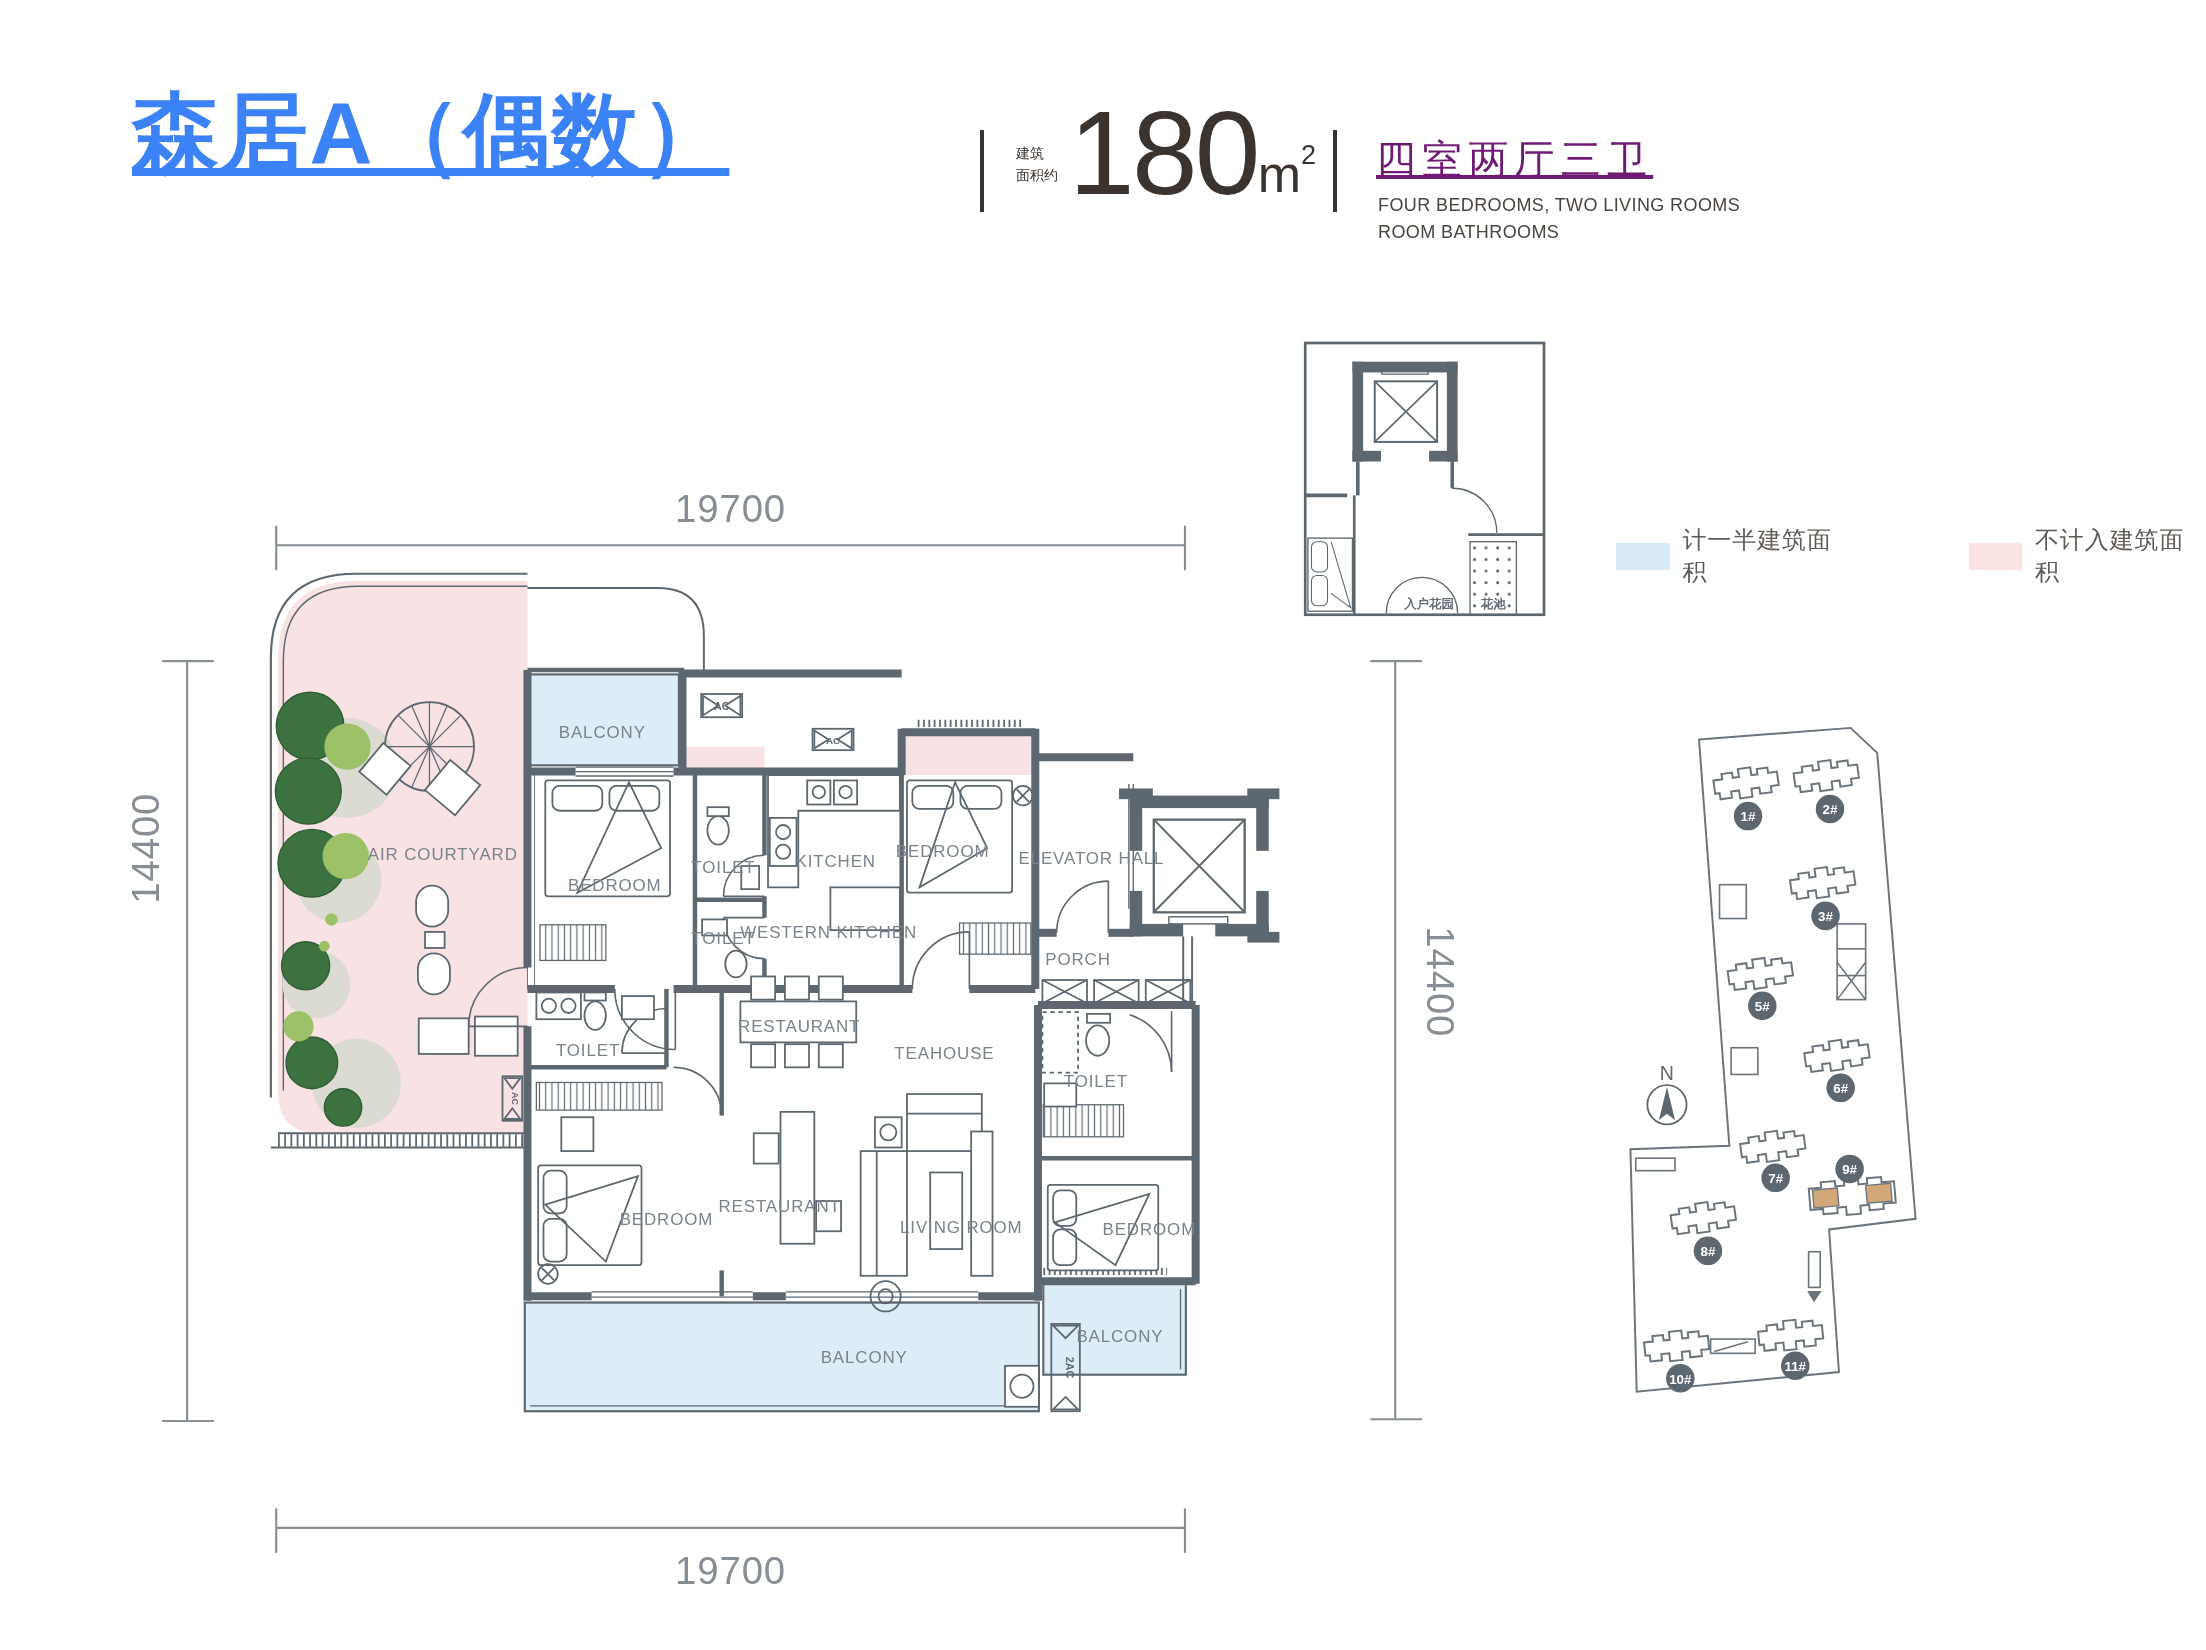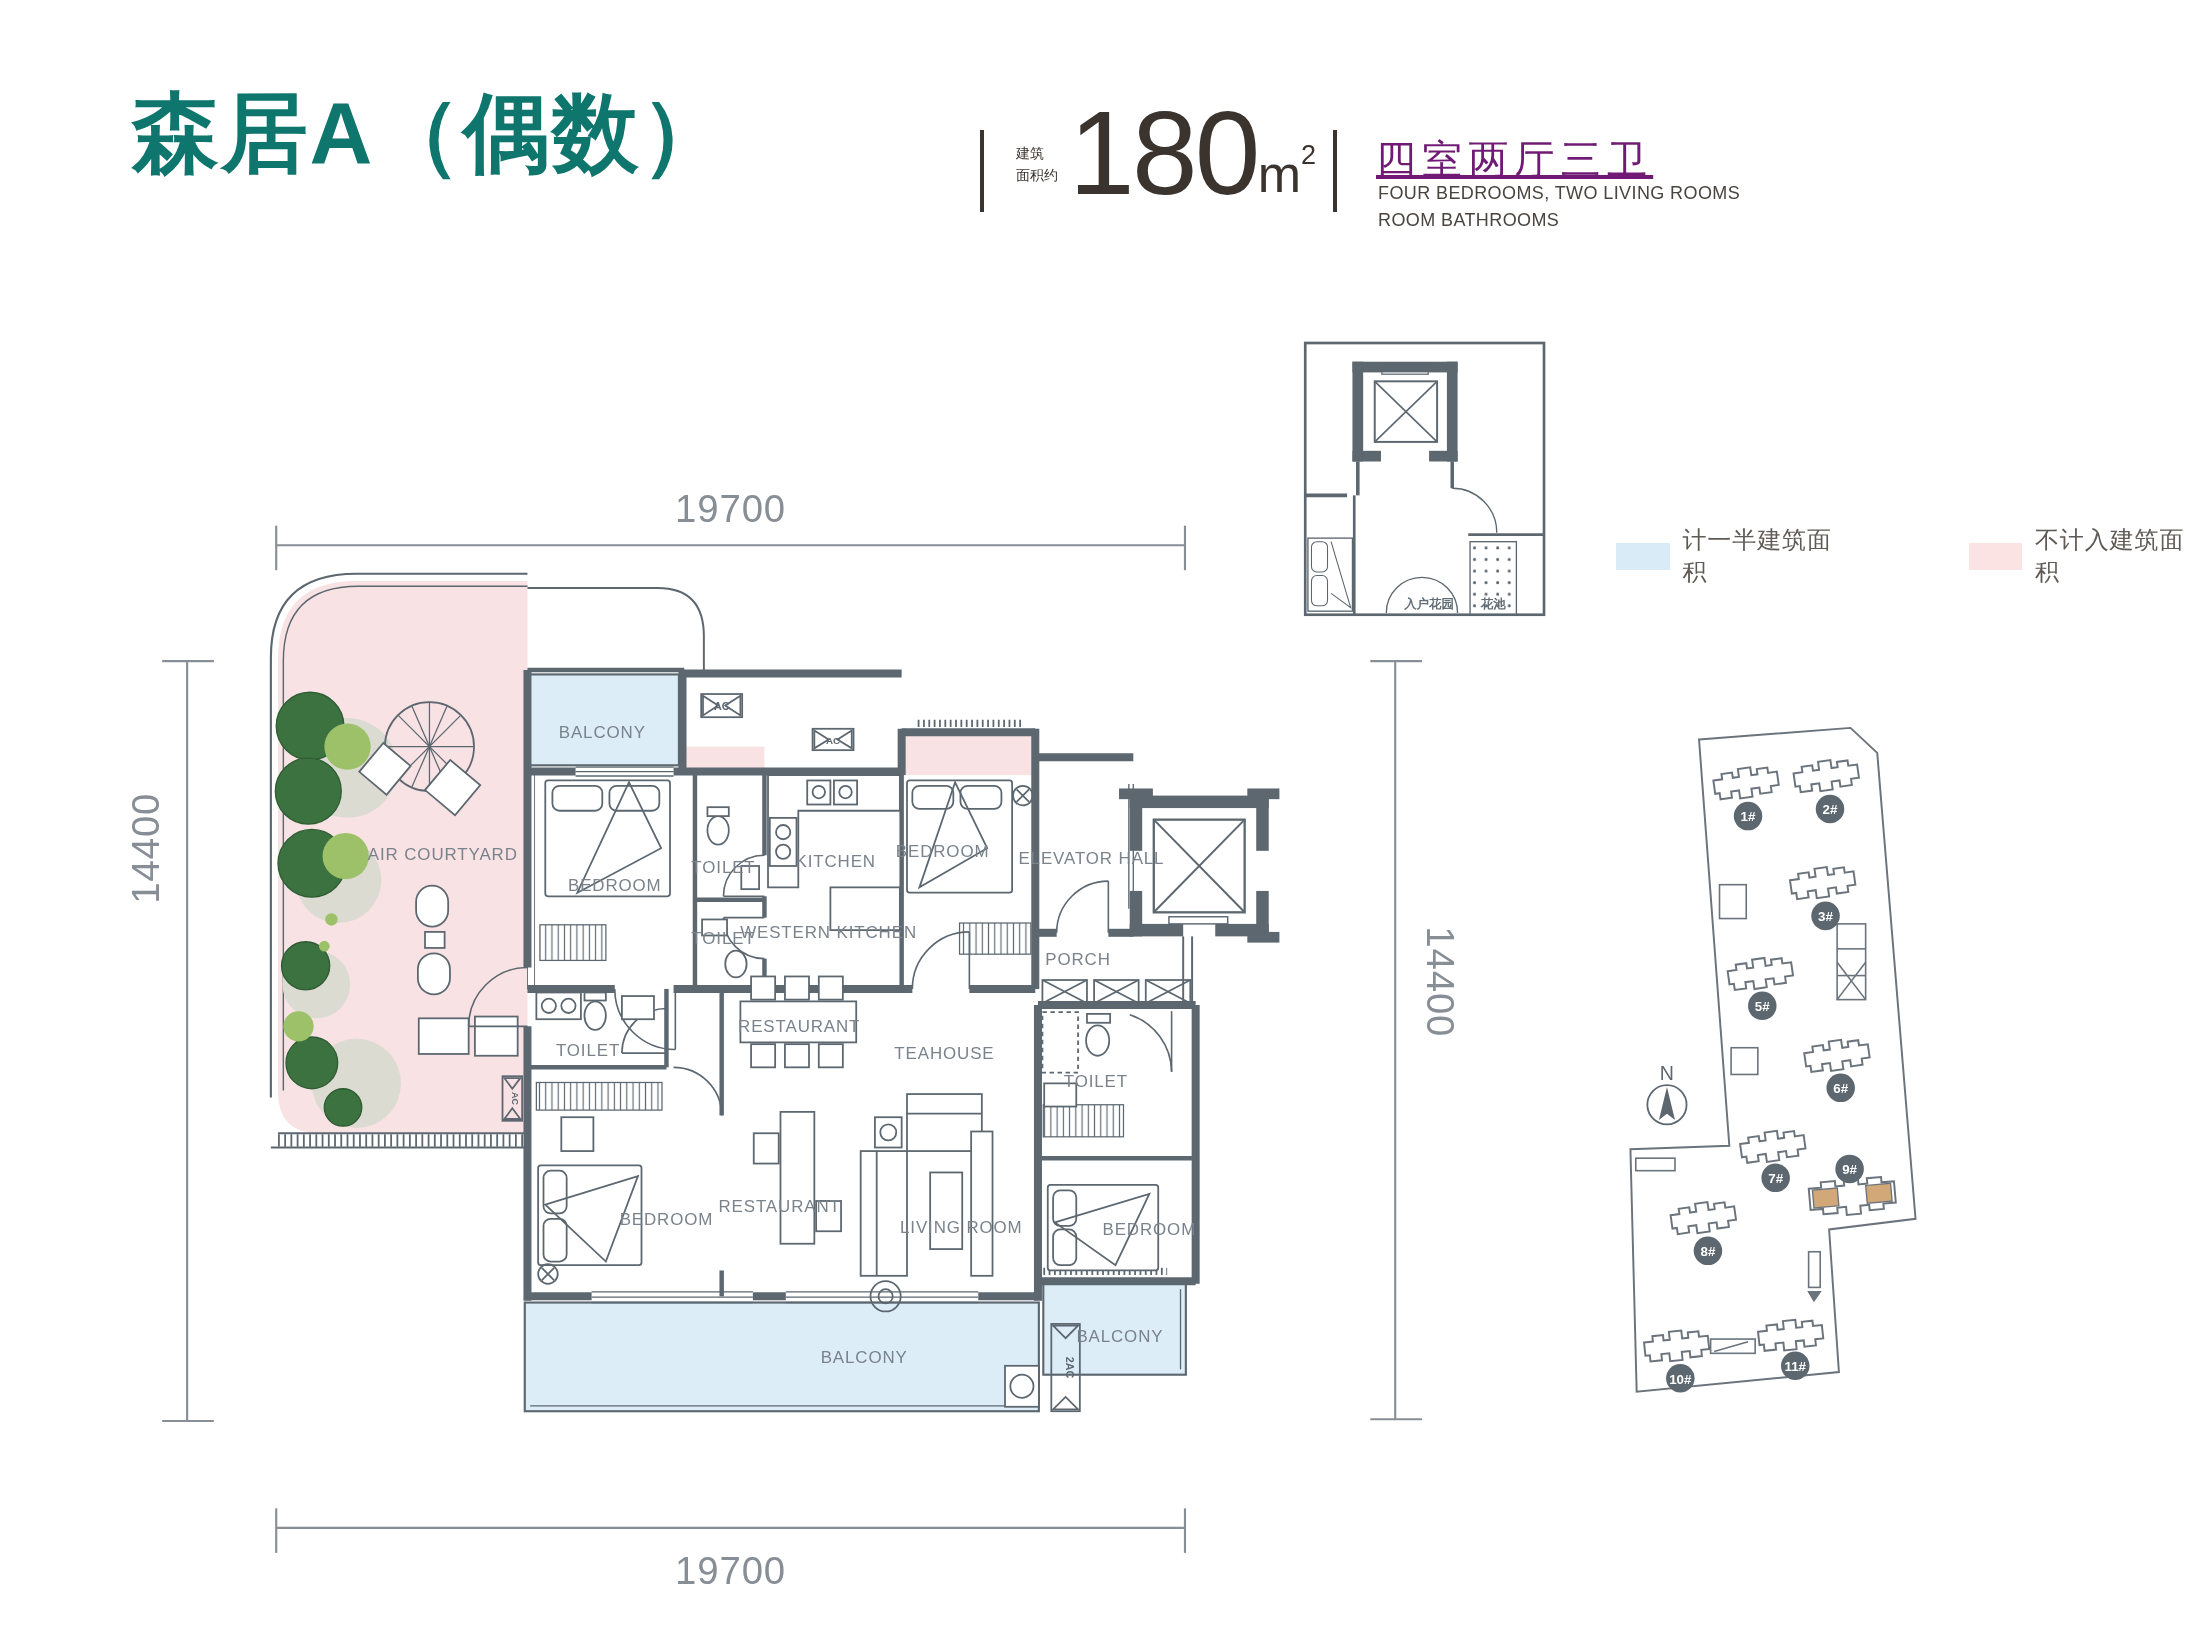--- a/index.html
+++ b/index.html
@@ -1,30 +1,30 @@
 <!DOCTYPE html>
 <html style="font-size:14.3px"><head>
 <meta charset="utf-8">
 <style>
   html,body{margin:0;padding:0;background:#ffffff;}
   body{width:2206px;height:1650px;position:relative;overflow:hidden;
        font-family:"Liberation Sans","DejaVu Sans",sans-serif;color:#3a332e;}
   .abs{position:absolute;}
   
-  .title{left:132px;top:75px;font-size:87px;font-weight:bold;letter-spacing:1.8px;color:#0f766e;}
+  .title{left:132px;top:75px;font-size:87px;font-weight:bold;letter-spacing:1.8px;color:#3b82f6;text-decoration:underline;}
   .vdiv{width:3.6px;height:82px;background:#3a332e;top:130px;}
   .vdiv.d1{left:980px;}
   .vdiv.d2{left:1333px;}
   .area-label{left:1016px;top:143px;font-size:14px;line-height:1.55;color:#3a332e;font-weight:500;}
   .area-row{left:1069px;top:82px;height:130px;display:flex;align-items:flex-end;}
   .area-value{font-size:118px;font-weight:500;letter-spacing:-2.7px;line-height:1;color:#3a332e;text-align:right;}
   .area-unit{font-size:52px;font-weight:500;line-height:1.45;color:#3a332e;}
   .area-sup{font-size:27px;font-weight:500;position:relative;top:-41px;color:#3a332e;}
   .type-cn{left:1376px;top:132px;font-size:40px;letter-spacing:6.2px;font-weight:500;color:#701a75;text-decoration:underline;}
-  .type-en{left:1378px;top:180px;font-size:18px;line-height:1.5;letter-spacing:0.4px;color:#4a443f;}
+  .type-en{left:1378px;top:192px;font-size:18px;line-height:1.5;letter-spacing:0.4px;color:#4a443f;}
   
   .legend{left:1616px;top:524px;display:flex;gap:8px;font-family:Liberation Serif, serif;}
   .legend .item{display:flex;align-items:center;gap:12.5px;}
   .swatch{width:55px;height:27px;display:inline-block;}
   .swatch.blue{background:#d9ebf7;}
   .swatch.pink{background:#fbe3e4;}
   .legend .lbl{font-size:24px;color:#5f5a55;letter-spacing:0.9px;}
   .legend .item+.item{margin-left:107px;}
   svg{position:absolute;left:0;top:0;}
   svg text{font-family:"Liberation Sans","DejaVu Sans",sans-serif;}

